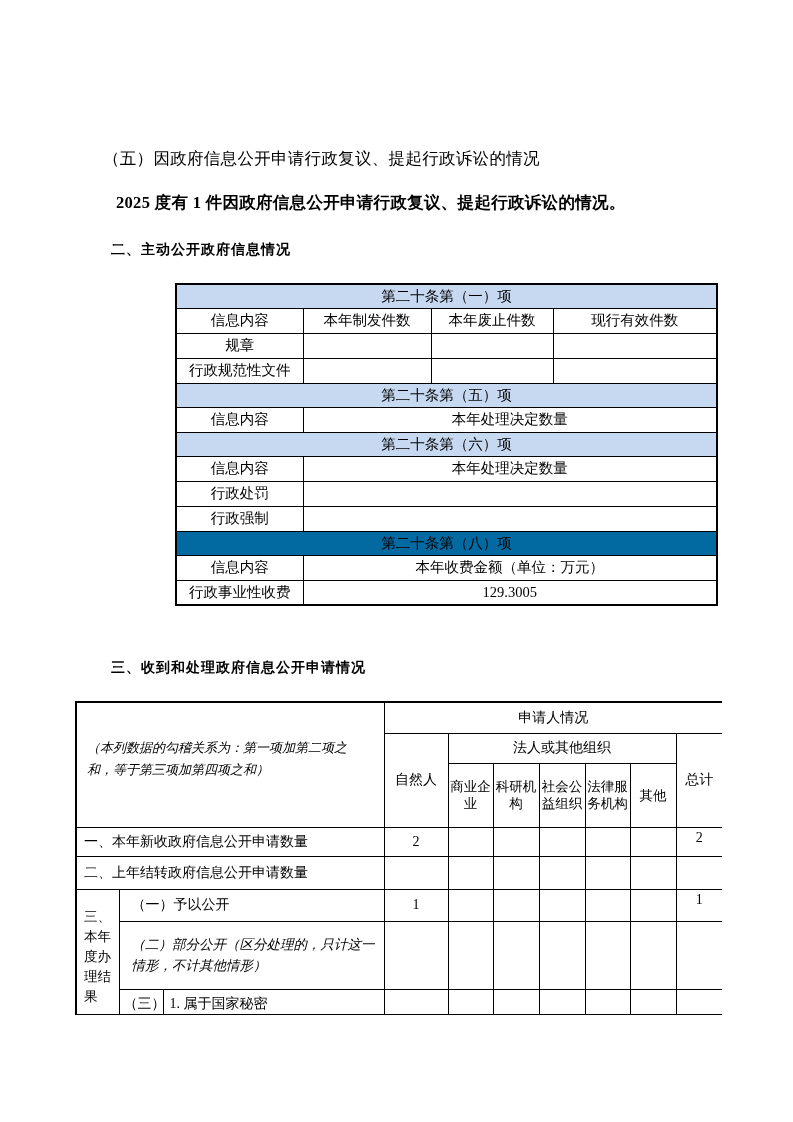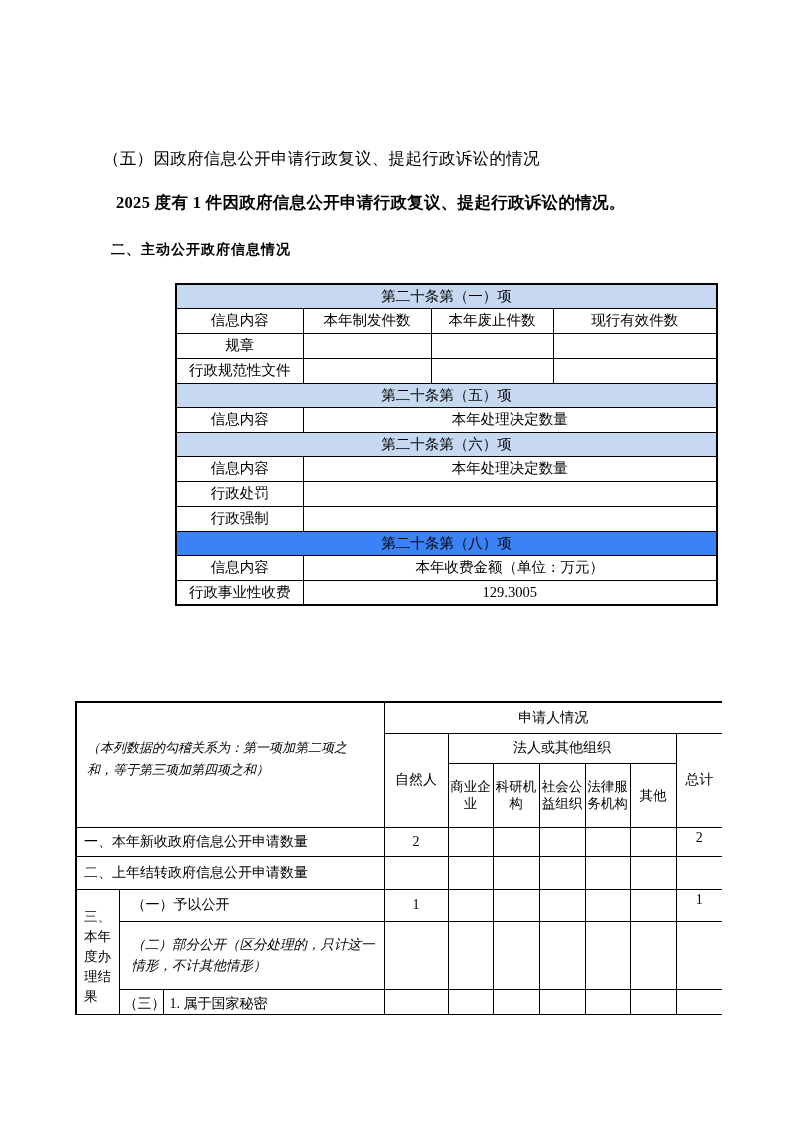--- a/index.html
+++ b/index.html
@@ -183,34 +183,35 @@
       </tr>
       <tr>
         <td>行政处罚</td>
         <td colspan="3"></td>
       </tr>
       <tr>
         <td>行政强制</td>
         <td colspan="3"></td>
       </tr>
       <tr class="sec">
-        <td colspan="4" style="background-color: #3b82f6;">第二十条第（八）项</td>
+        <td colspan="4" style="background-color: #0369a1;">第二十条第（八）项</td>
       </tr>
       <tr>
         <td>信息内容</td>
         <td colspan="3">本年收费金额（单位：万元）</td>
       </tr>
       <tr>
         <td>行政事业性收费</td>
         <td colspan="3" class="num">129.3005</td>
       </tr>
     </tbody>
       </table>
   </div>
 
+  <div class="heading" style="left:111px; top:659px;">三、收到和处理政府信息公开申请情况</div>
 
   <div class="t2wrap">
     <table class="t2">
       <colgroup>
         <col style="width:43px">
           <col style="width:44px">
           <col style="width:221px">
         <col style="width:64px">
           <col style="width:45px">
           <col style="width:46px">

